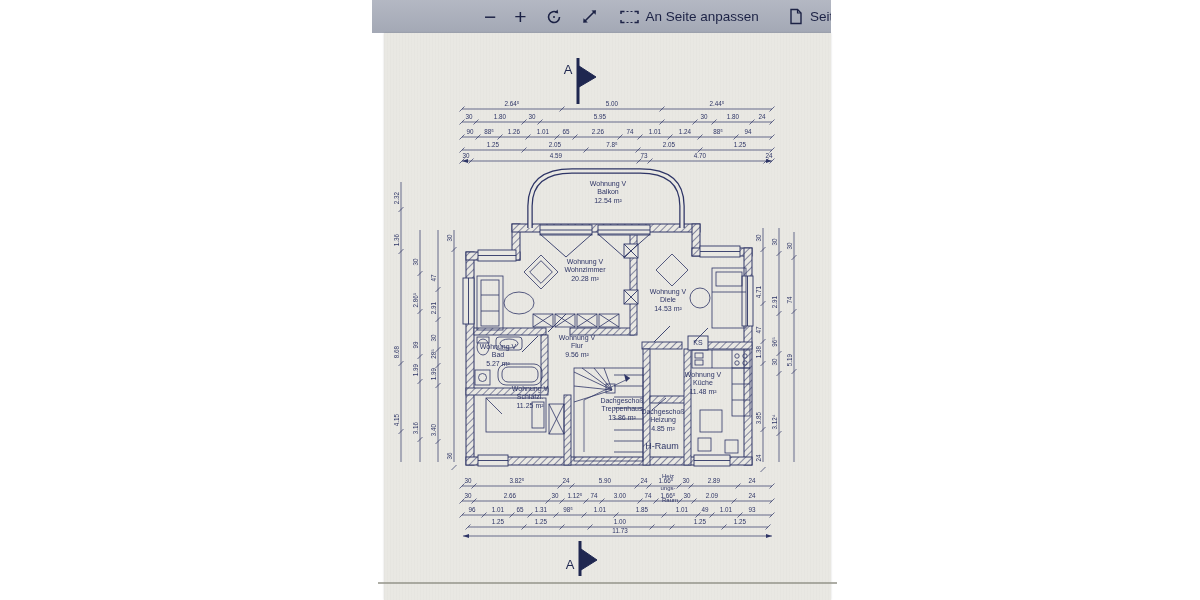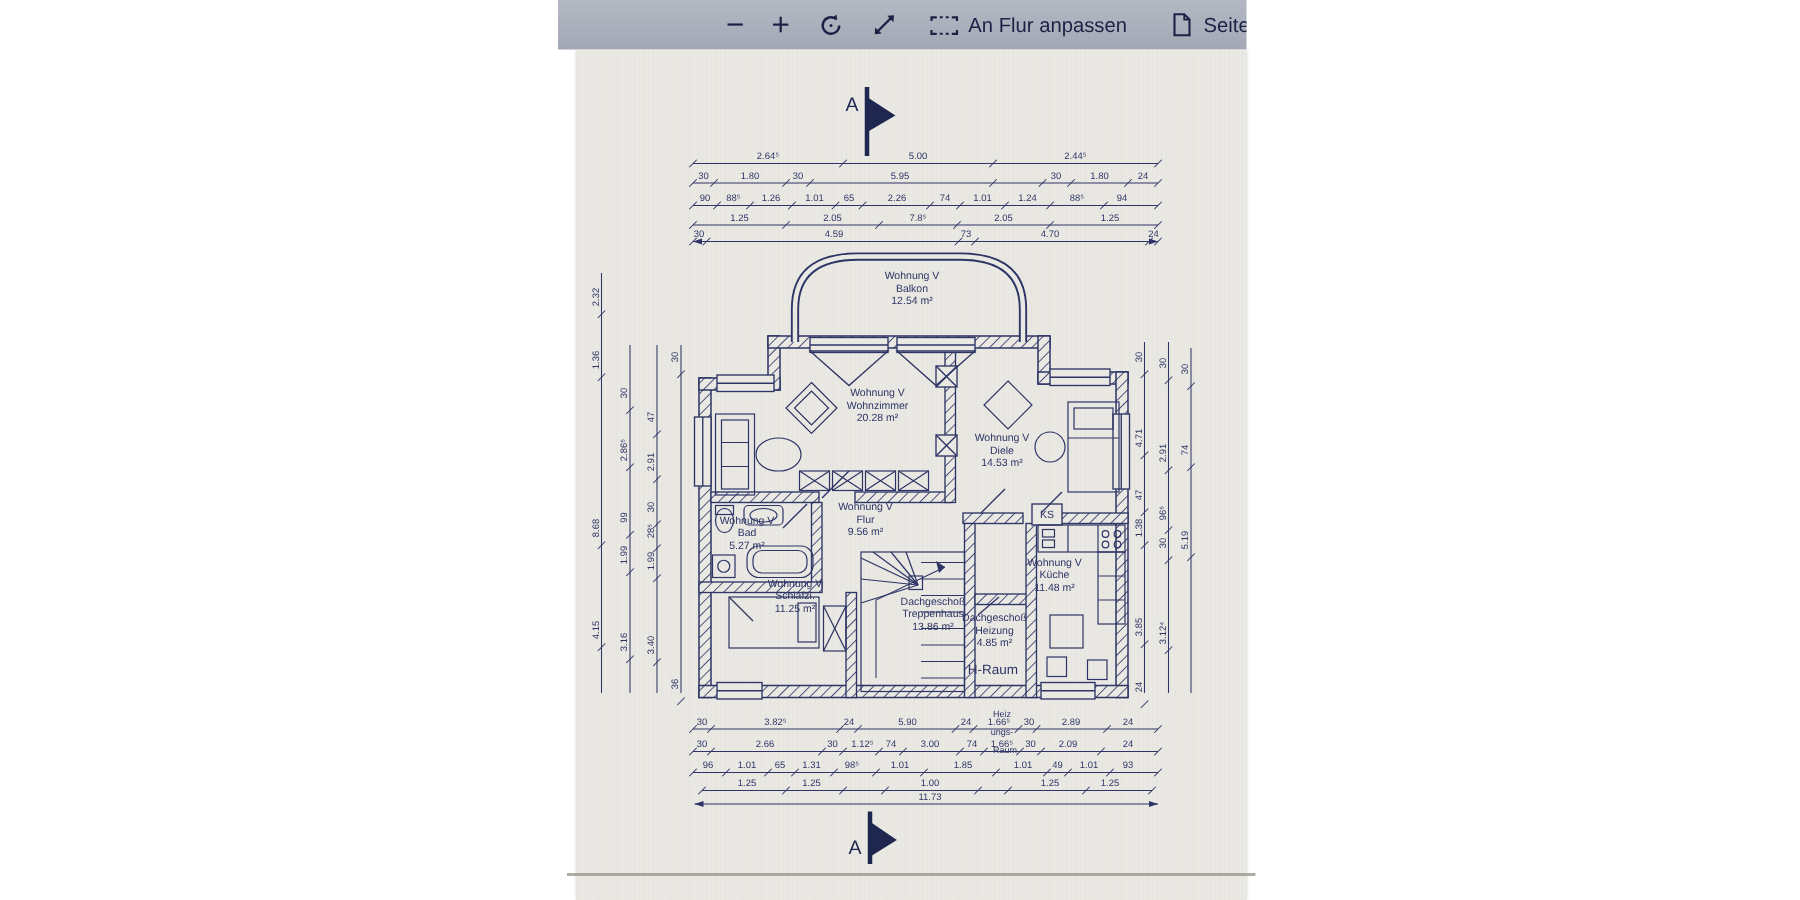--- a/index.html
+++ b/index.html
@@ -53,21 +53,21 @@
       <path d="M10.5 2.5 L15 2.2 L14.6 6.8 Z" fill="#1c2245"></path>
       <path d="M2.2 14.8 L2.5 10.3 L6.8 14.4 Z" fill="#1c2245"></path>
     </svg>
   </button>
   <button class="tb-btn tb-sp" style="margin-left:22px">
     <svg width="19" height="14" viewBox="0 0 19 14">
       <path d="M1 4 V1.5 H4.5 M14.5 1.5 H18 V4 M18 10 V12.5 H14.5 M4.5 12.5 H1 V10" fill="none" stroke="#1c2245" stroke-width="1.5"></path>
       <line x1="6.5" y1="1.5" x2="12.5" y2="1.5" stroke="#1c2245" stroke-width="1.2" stroke-dasharray="2 2"></line>
       <line x1="6.5" y1="12.5" x2="12.5" y2="12.5" stroke="#1c2245" stroke-width="1.2" stroke-dasharray="2 2"></line>
     </svg>
-    <span>An Flur anpassen</span>
+    <span>An Seite anpassen</span>
   </button>
   <button class="tb-btn" style="margin-left:30px">
     <svg width="14" height="17" viewBox="0 0 14 17">
       <path d="M2 1.5 H8.5 L12 5 V15.5 H2 Z" fill="none" stroke="#1c2245" stroke-width="1.4"></path>
       <path d="M8.5 1.5 V5 H12" fill="none" stroke="#1c2245" stroke-width="1.2"></path>
     </svg>
     <span>Seitenansi</span>
   </button>
 </div>
 

